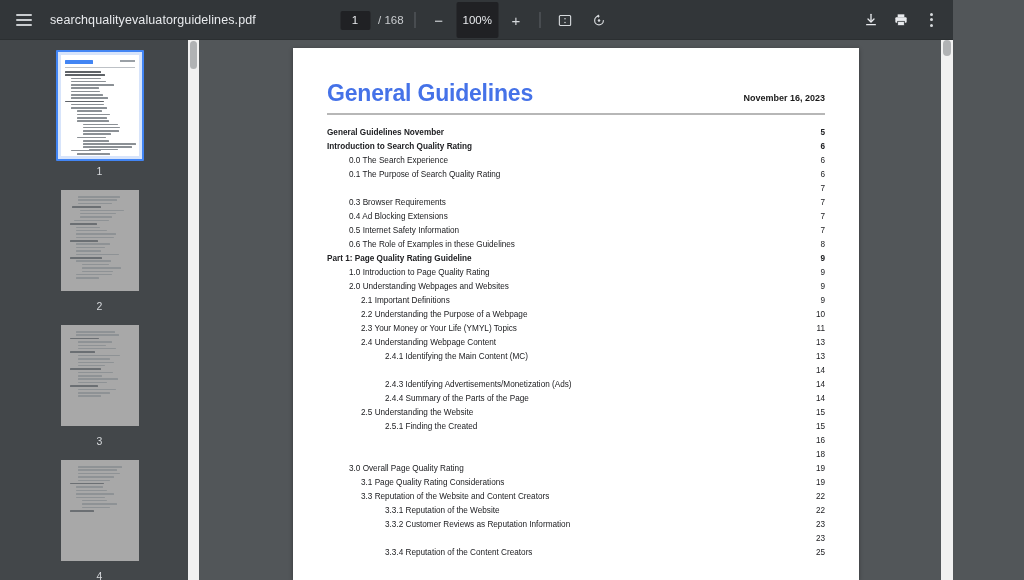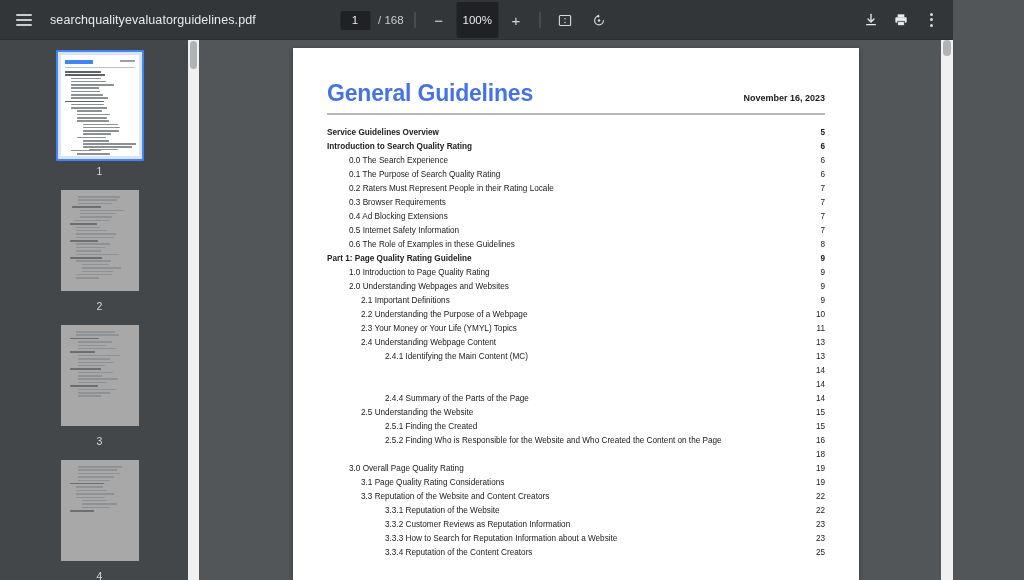--- a/index.html
+++ b/index.html
@@ -376,41 +376,40 @@
 
     <div class="viewer">
       <div class="page">
         <div class="doc-head">
           <div class="doc-title">General Guidelines</div>
           <div class="doc-date">November 16, 2023</div>
         </div>
         <div class="doc-rule"></div>
         <div class="toc" id="toc-list">
             <div class="toc-row lvl0">
-              <span class="t">Service Guidelines Overview</span>
+              <span class="t">General Guidelines November</span>
               <span class="fill"></span>
               <span class="p">5</span>
             </div>
             <div class="toc-row lvl0">
               <span class="t">Introduction to Search Quality Rating</span>
               <span class="fill"></span>
               <span class="p">6</span>
             </div>
             <div class="toc-row lvl1">
               <span class="t">0.0 The Search Experience</span>
               <span class="fill"></span>
               <span class="p">6</span>
             </div>
             <div class="toc-row lvl1">
               <span class="t">0.1 The Purpose of Search Quality Rating</span>
               <span class="fill"></span>
               <span class="p">6</span>
             </div>
             <div class="toc-row lvl1">
-              <span class="t">0.2 Raters Must Represent People in their Rating Locale</span>
               <span class="fill"></span>
               <span class="p">7</span>
             </div>
             <div class="toc-row lvl1">
               <span class="t">0.3 Browser Requirements</span>
               <span class="fill"></span>
               <span class="p">7</span>
             </div>
             <div class="toc-row lvl1">
               <span class="t">0.4 Ad Blocking Extensions</span>
@@ -465,40 +464,40 @@
             <div class="toc-row lvl3">
               <span class="t">2.4.1 Identifying the Main Content (MC)</span>
               <span class="fill"></span>
               <span class="p">13</span>
             </div>
             <div class="toc-row lvl3">
               <span class="fill"></span>
               <span class="p">14</span>
             </div>
             <div class="toc-row lvl3">
+              <span class="t">2.4.3 Identifying Advertisements/Monetization (Ads)</span>
               <span class="fill"></span>
               <span class="p">14</span>
             </div>
             <div class="toc-row lvl3">
               <span class="t">2.4.4 Summary of the Parts of the Page</span>
               <span class="fill"></span>
               <span class="p">14</span>
             </div>
             <div class="toc-row lvl2">
               <span class="t">2.5 Understanding the Website</span>
               <span class="fill"></span>
               <span class="p">15</span>
             </div>
             <div class="toc-row lvl3">
               <span class="t">2.5.1 Finding the Created</span>
               <span class="fill"></span>
               <span class="p">15</span>
             </div>
             <div class="toc-row lvl3">
-              <span class="t">2.5.2 Finding Who is Responsible for the Website and Who Created the Content on the Page</span>
               <span class="fill"></span>
               <span class="p">16</span>
             </div>
             <div class="toc-row lvl3">
               <span class="fill"></span>
               <span class="p">18</span>
             </div>
             <div class="toc-row lvl1">
               <span class="t">3.0 Overall Page Quality Rating</span>
               <span class="fill"></span>
@@ -518,21 +517,20 @@
               <span class="t">3.3.1 Reputation of the Website</span>
               <span class="fill"></span>
               <span class="p">22</span>
             </div>
             <div class="toc-row lvl3">
               <span class="t">3.3.2 Customer Reviews as Reputation Information</span>
               <span class="fill"></span>
               <span class="p">23</span>
             </div>
             <div class="toc-row lvl3">
-              <span class="t">3.3.3 How to Search for Reputation Information about a Website</span>
               <span class="fill"></span>
               <span class="p">23</span>
             </div>
             <div class="toc-row lvl3">
               <span class="t">3.3.4 Reputation of the Content Creators</span>
               <span class="fill"></span>
               <span class="p">25</span>
             </div>
           </div>
       </div>

